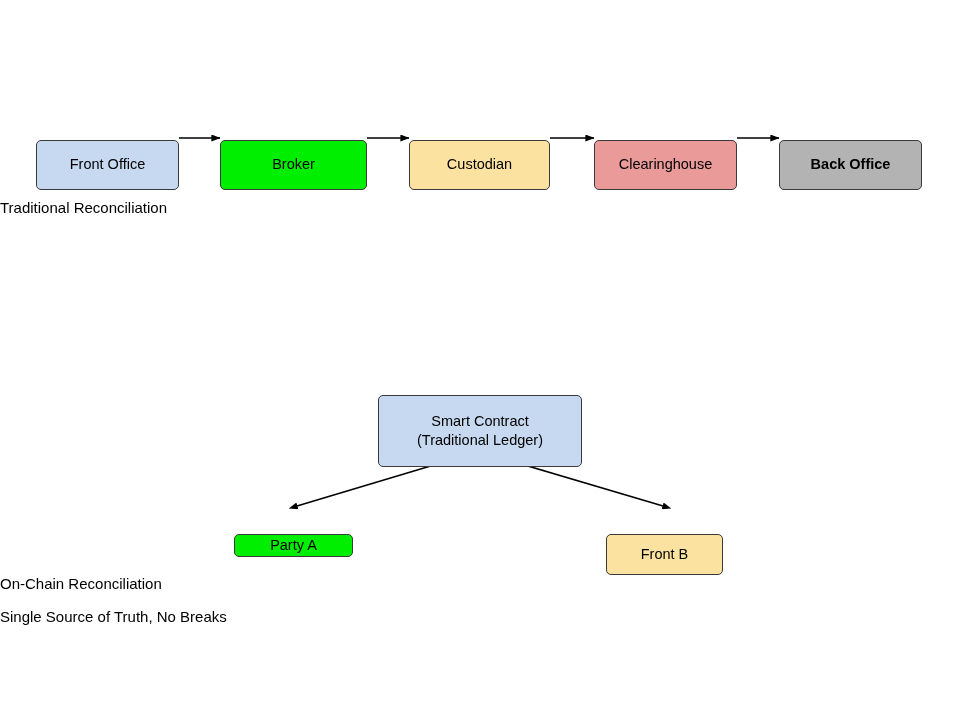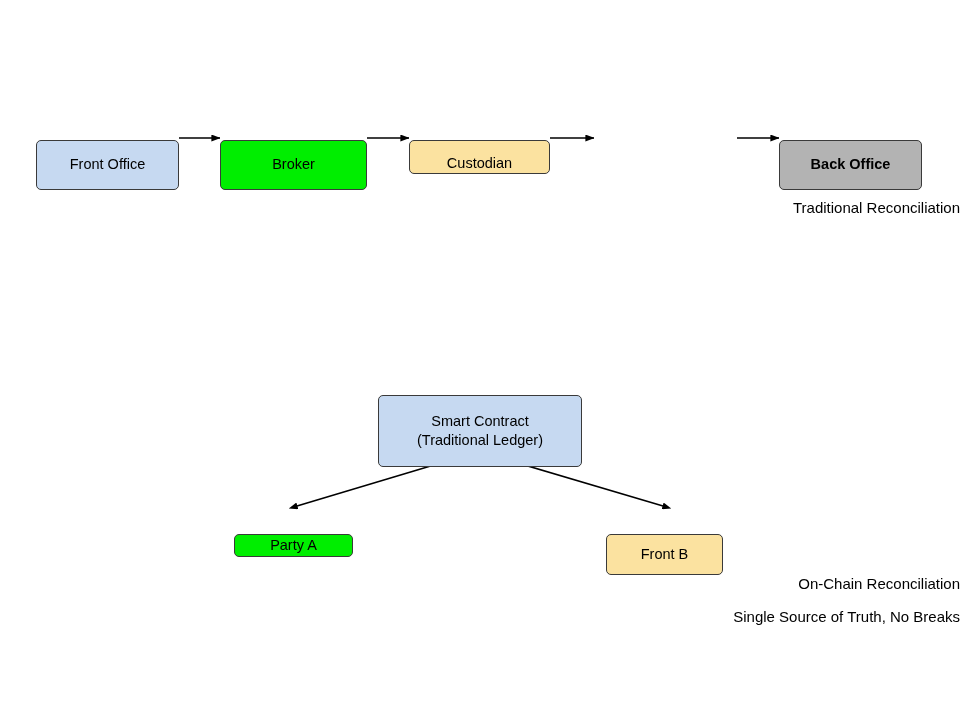--- a/index.html
+++ b/index.html
@@ -35,21 +35,21 @@
     white-space: pre;
     margin-top: 27px;
   }
   .node .node-line {
     display: block;
   }
   .caption {
     position: absolute;
     width: 100%;
     left: 0;
-    text-align: right;
+    text-align: left;
     color: #000000;
     font-size: 15px;
     white-space: pre;
   }
   svg.edges {
     position: absolute;
     left: 0;
     top: 0;
     width: 960px;
     height: 720px;
@@ -82,24 +82,27 @@
   </svg>
 
   <div class="node" style="left: 36px; top: 113px; width: 143px; height: 50px; background: rgb(198, 217, 241); border-color: rgb(58, 58, 58);">
     <span class="node-line">Front Office</span>
   </div>
 
   <div class="node" style="left: 220px; top: 113px; width: 147px; height: 50px; background: rgb(0, 238, 0); border-color: rgb(58, 58, 58);">
     <span class="node-line">Broker</span>
   </div>
 
-  <div class="node" style="left: 409px; top: 113px; width: 141px; height: 34px; background: rgb(251, 226, 160); border-color: rgb(58, 58, 58); justify-content: flex-end;">
+  <div class="node" style="left: 409px; top: 113px; width: 141px; height: 50px; background: rgb(251, 226, 160); border-color: rgb(58, 58, 58);">
     <span class="node-line">Custodian</span>
   </div>
 
+  <div class="node" style="left: 594px; top: 113px; width: 143px; height: 50px; background: rgb(235, 154, 154); border-color: rgb(58, 58, 58);">
+    <span class="node-line">Clearinghouse</span>
+  </div>
 
   <div class="node" style="left: 779px; top: 113px; width: 143px; height: 50px; background: rgb(179, 179, 179); border-color: rgb(58, 58, 58); font-weight: bold;">
     <span class="node-line">Back Office</span>
   </div>
 
   <div class="caption" style="top:199px">Traditional Reconciliation</div>
 
   <div class="node" style="left: 378px; top: 368px; width: 204px; height: 72px; background: rgb(198, 217, 241); border-color: rgb(58, 58, 58);">
     <span class="node-line">Smart Contract</span>
     <span class="node-line">(Traditional Ledger)</span>

